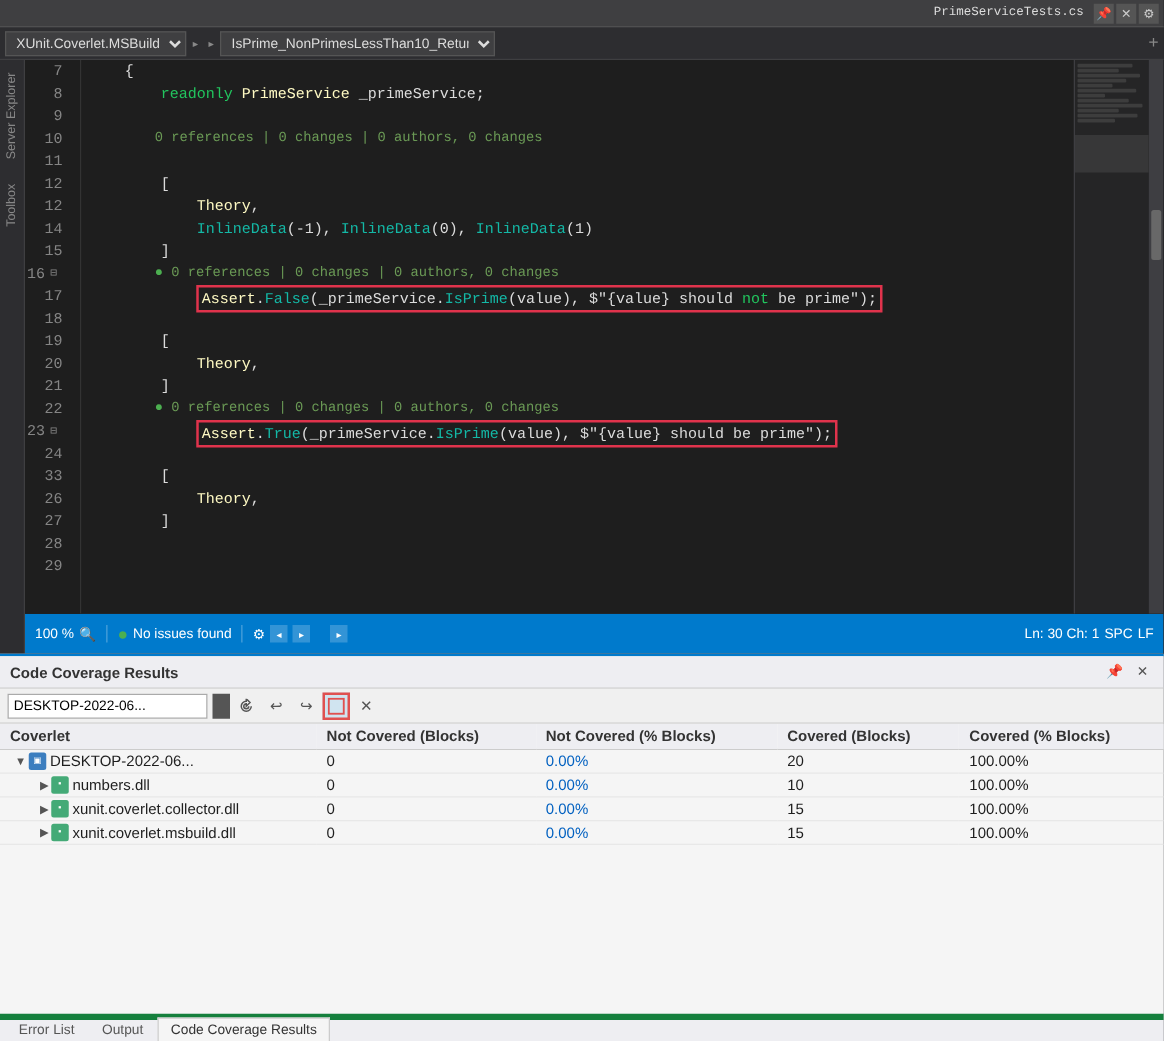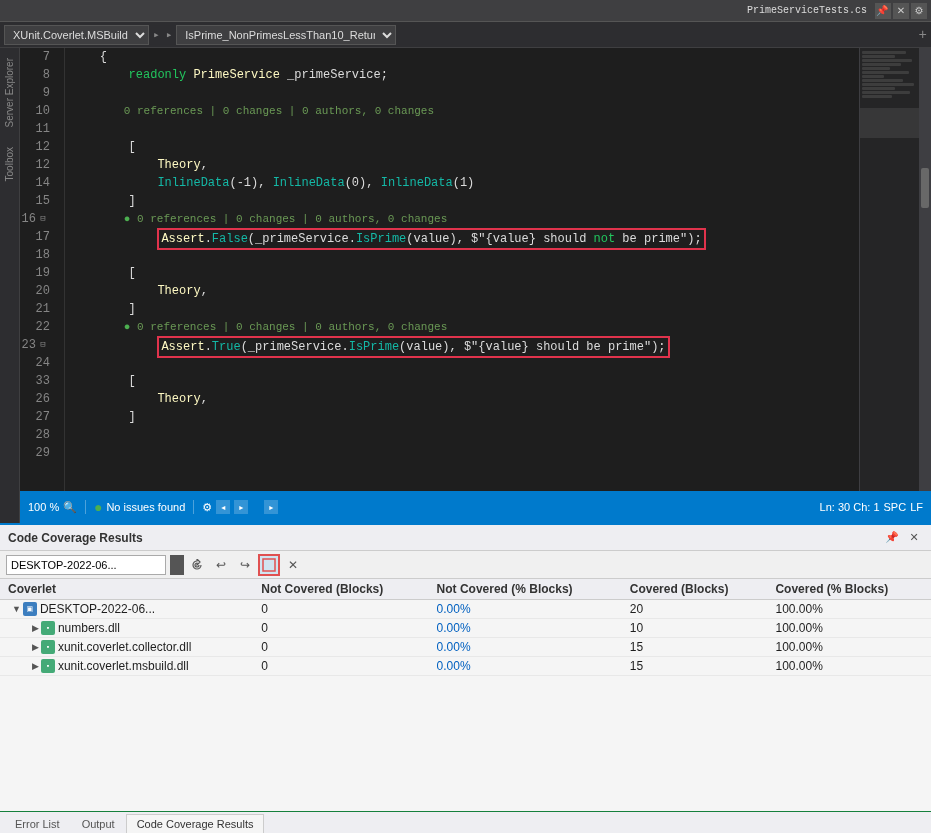--- a/index.html
+++ b/index.html
@@ -349,21 +349,21 @@
     .coverage-table td {
       padding: 2px 8px;
       color: #1e1e1e;
       border-bottom: 1px solid #e8e8e8;
     }
 
     
     .bottom-tabs {
       height: 22px;
       background: #eeeef2;
-      border-top: 1px solid #15803d;
+      border-top: 5px solid #15803d;
       display: flex;
       align-items: flex-end;
       padding: 0 4px;
     }
     .bottom-tab {
       padding: 3px 10px;
       font-family: 'Segoe UI', sans-serif;
       font-size: 11px;
       color: #555;
       cursor: pointer;

